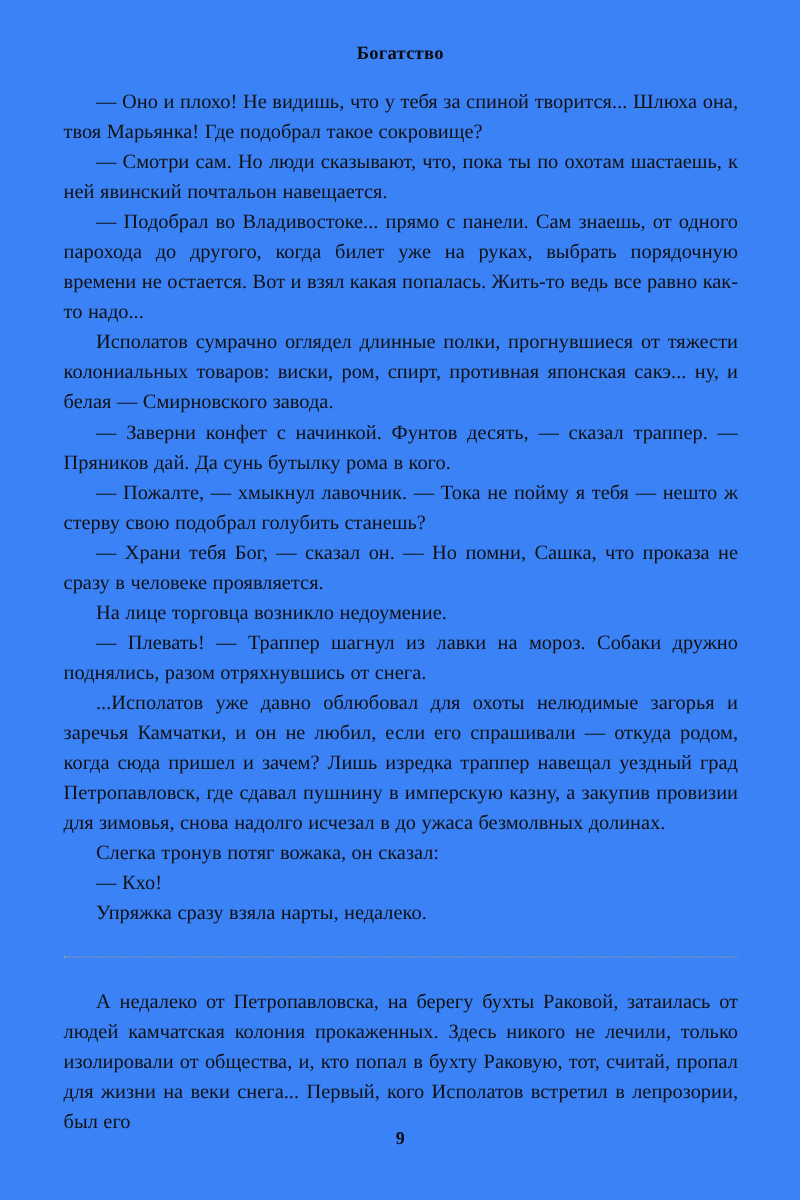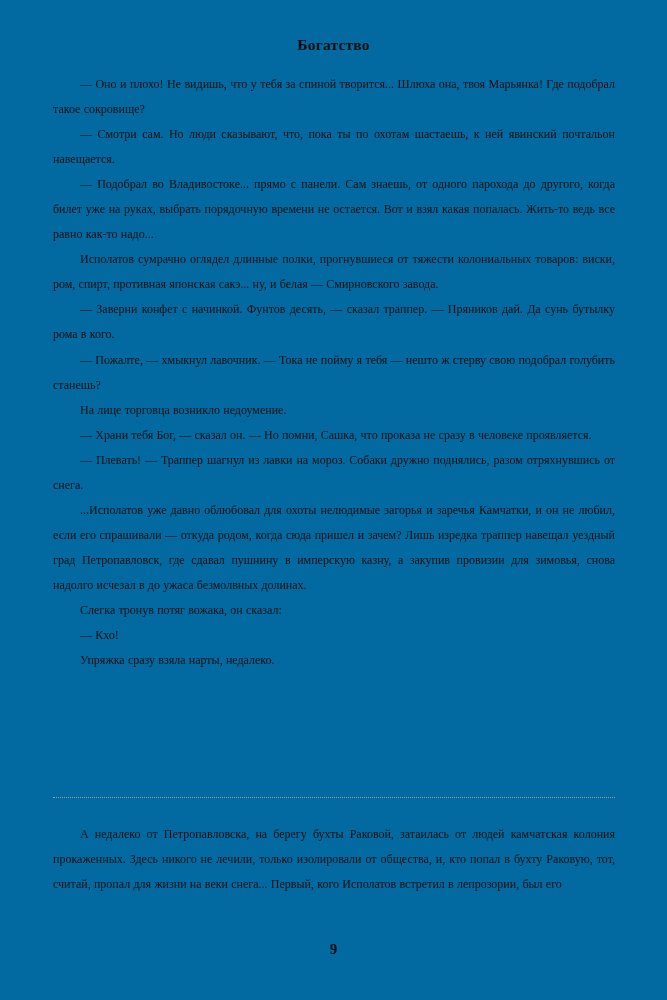--- a/index.html
+++ b/index.html
@@ -7,21 +7,21 @@
     margin: 0;
     padding: 0;
     background: #ffffff;
   }
 
   .page {
     position: relative;
     width: 667px;
     height: 1000px;
     margin: 0 auto;
-    background: #0369a1;
+    background: #3b82f6;
     overflow: hidden;
     font-family: "Liberation Serif", "DejaVu Serif", serif;
     color: #111111;
     box-sizing: border-box;
     text-decoration: underline;
   }
 
   .running-head {
     position: absolute;
     top: 36px;
@@ -41,21 +41,21 @@
     width: 562px;
   }
 
   #body-top { top: 72px; }
 
   .text-block p {
     margin: 0;
     text-indent: 27px;
     text-align: justify;
     text-justify: inter-word;
-    font-size: 12px;
+    font-size: 17px;
     line-height: 25.05px;
     hyphens: manual;
     -webkit-hyphens: manual;
     word-spacing: 0.02em;
   }
 
   .divider {
     position: absolute;
     left: 53px;
     width: 562px;
@@ -88,22 +88,22 @@
 
   <div class="running-head">Богатство</div>
 
   <div class="text-block" id="body-top">
     <p>— Оно и плохо! Не видишь, что у тебя за спиной творится... Шлюха она, твоя Марьянка! Где подобрал такое сокровище?</p>
     <p>— Смотри сам. Но люди сказывают, что, пока ты по охотам шастаешь, к ней явинский почтальон навещается.</p>
     <p>— Подобрал во Владивостоке... прямо с панели. Сам знаешь, от одного парохода до другого, когда билет уже на руках, выбрать порядочную времени не остается. Вот и взял какая попалась. Жить-то ведь все равно как-то надо...</p>
     <p>Исполатов сумрачно оглядел длинные полки, прогнувшиеся от тяжести колониальных товаров: виски, ром, спирт, противная японская сакэ... ну, и белая — Смирновского завода.</p>
     <p>— Заверни конфет с начинкой. Фунтов десять, — сказал траппер. — Пряников дай. Да сунь бутылку рома в кого.</p>
     <p>— Пожалте, — хмыкнул лавочник. — Тока не пойму я тебя — нешто ж стерву свою подобрал голубить станешь?</p>
+    <p>— Храни тебя Бог, — сказал он. — Но помни, Сашка, что проказа не сразу в человеке проявляется.</p>
     <p>На лице торговца возникло недоумение.</p>
-    <p>— Храни тебя Бог, — сказал он. — Но помни, Сашка, что проказа не сразу в человеке проявляется.</p>
     <p>— Плевать! — Траппер шагнул из лавки на мороз. Собаки дружно поднялись, разом отряхнувшись от снега.</p>
     <p>...Исполатов уже давно облюбовал для охоты нелюдимые загорья и заречья Камчатки, и он не любил, если его спрашивали — откуда родом, когда сюда пришел и зачем? Лишь изредка траппер навещал уездный град Петропавловск, где сдавал пушнину в имперскую казну, а закупив провизии для зимовья, снова надолго исчезал в до ужаса безмолвных долинах.</p>
     <p>Слегка тронув потяг вожака, он сказал:</p>
     <p>— Кхо!</p>
     <p>Упряжка сразу взяла нарты, недалеко.</p>
   </div>
 
   <hr class="divider" id="section-divider">
 
   <div class="text-block" id="body-bottom">

